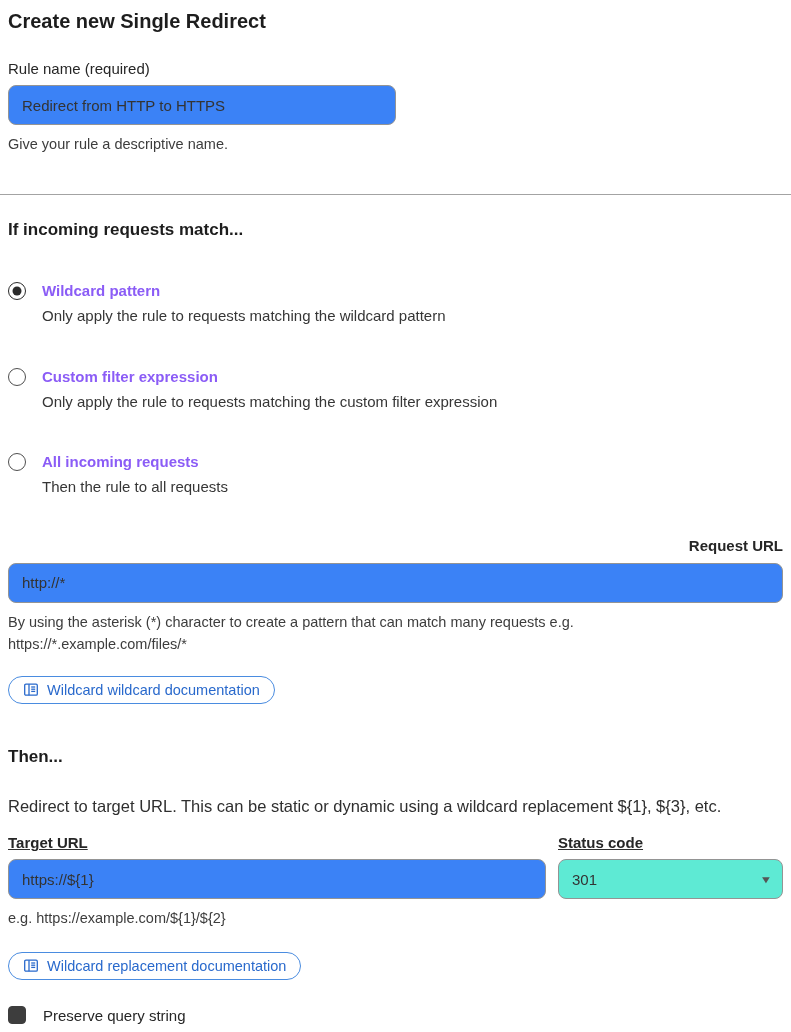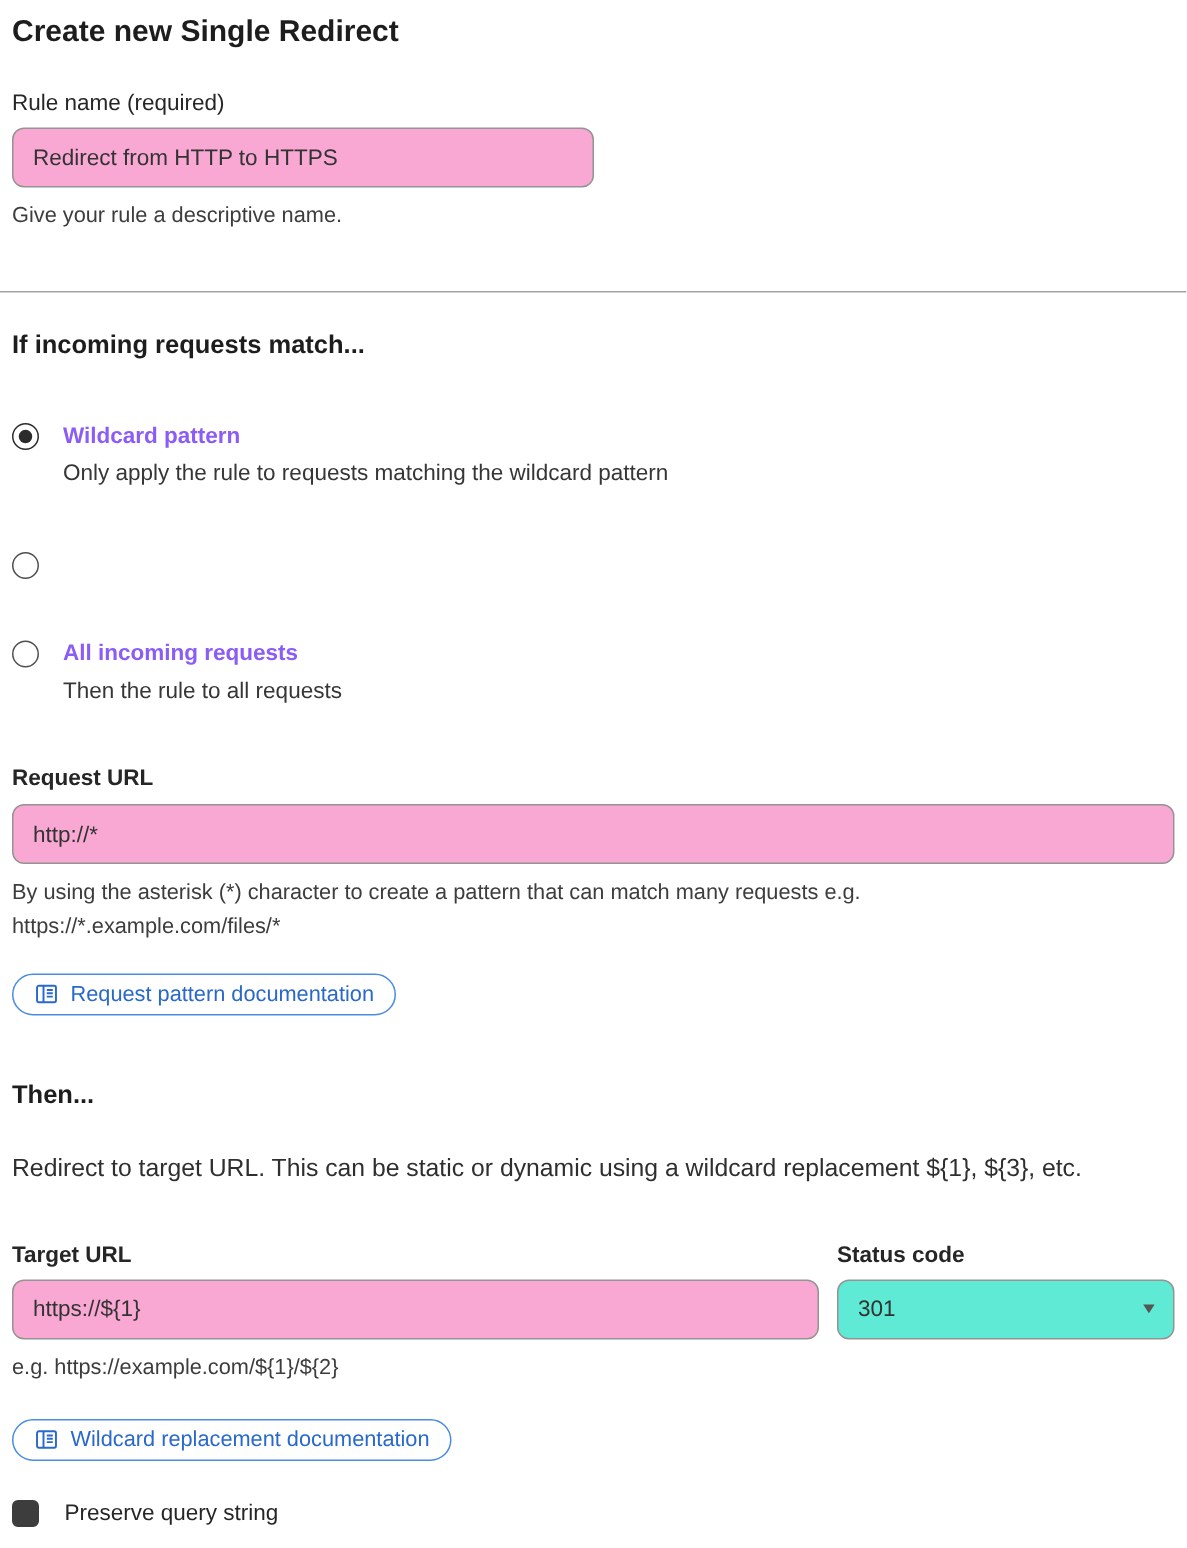--- a/index.html
+++ b/index.html
@@ -31,21 +31,21 @@
 
   input.text-input {
     height: 40px;
     width: 100%;
     border: 1px solid #949494;
     border-radius: 8px;
     padding: 0 13px;
     font-size: 15px;
     font-family: "Liberation Sans", sans-serif;
     color: #333333;
-    background: #f9a8d4;
+    background: #3b82f6;
     outline: none;
   }
   .rule-name-block input.text-input { width: 388px; }
 
   .helper-text {
     font-size: 14.5px;
     color: #3d3d3d;
     margin-top: 8px;
     line-height: 1.55;
   }
@@ -98,21 +98,21 @@
     line-height: 1.45;
   }
   .radio-desc {
     font-size: 15px;
     color: #363636;
     margin-top: 3px;
     line-height: 1.45;
   }
 
   .request-url-block { margin-top: 13px; }
-  .request-url-block .field-label { margin-bottom: 9px; }
+  .request-url-block .field-label { margin-bottom: 9px; text-align: right; }
 
   .doc-button {
     display: inline-flex;
     align-items: center;
     gap: 8px;
     margin-top: 20px;
     height: 28px;
     padding: 0 14px;
     background: #ffffff;
     border: 1px solid #4a8ce0;
@@ -129,21 +129,22 @@
   .then-paragraph {
     font-size: 16.5px;
     color: #2f2f2f;
     margin-top: 28px;
     line-height: 1.4;
   }
 
   .target-row {
     display: flex;
     gap: 12px;
-    margin-top: 36px;
+    margin-top: 16px;
+    text-decoration: underline;
   }
   .target-col { flex: 1 1 auto; }
   .status-col { flex: 0 0 225px; }
 
   .select-wrap { position: relative; }
   select.status-select {
     width: 100%;
     height: 40px;
     border: 1px solid #949494;
     border-radius: 8px;
@@ -208,20 +209,24 @@
   <div class="radio-option">
     <span class="radio-circle checked"></span>
     <span class="radio-texts">
       <div class="radio-label">Wildcard pattern</div>
       <div class="radio-desc">Only apply the rule to requests matching the wildcard pattern</div>
     </span>
   </div>
 
   <div class="radio-option">
     <span class="radio-circle"></span>
+    <span class="radio-texts">
+      <div class="radio-label">Custom filter expression</div>
+      <div class="radio-desc">Only apply the rule to requests matching the custom filter expression</div>
+    </span>
   </div>
 
   <div class="radio-option">
     <span class="radio-circle"></span>
     <span class="radio-texts">
       <div class="radio-label">All incoming requests</div>
       <div class="radio-desc">Then the rule to all requests</div>
     </span>
   </div>
 
@@ -237,21 +242,21 @@
   <button class="doc-button">
     <span>
       <svg width="16" height="16" viewBox="0 0 16 16" fill="none" stroke="#2969cc" stroke-width="1.3">
         <rect x="1.7" y="2.2" width="12.6" height="11" rx="1.2"></rect>
         <line x1="6" y1="2.2" x2="6" y2="13.2"></line>
         <line x1="8.2" y1="5" x2="12.2" y2="5"></line>
         <line x1="8.2" y1="7.2" x2="12.2" y2="7.2"></line>
         <line x1="8.2" y1="9.4" x2="12.2" y2="9.4"></line>
       </svg>
     </span>
-    <span>Request pattern documentation</span>
+    <span>Wildcard wildcard documentation</span>
   </button>
 </div>
 
 <h2 class="section-heading then-heading">Then...</h2>
 
 <p class="then-paragraph">Redirect to target URL. This can be static or dynamic using a wildcard replacement ${1}, ${3}, etc.</p>
 
 <div class="target-row">
   <div class="target-col">
     <div class="field-label semibold">Target URL</div>

